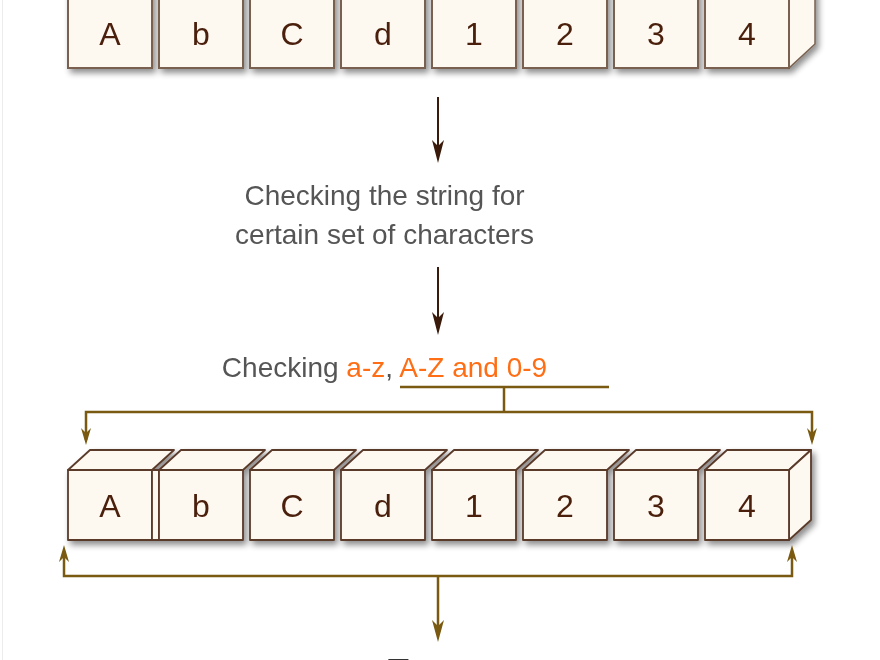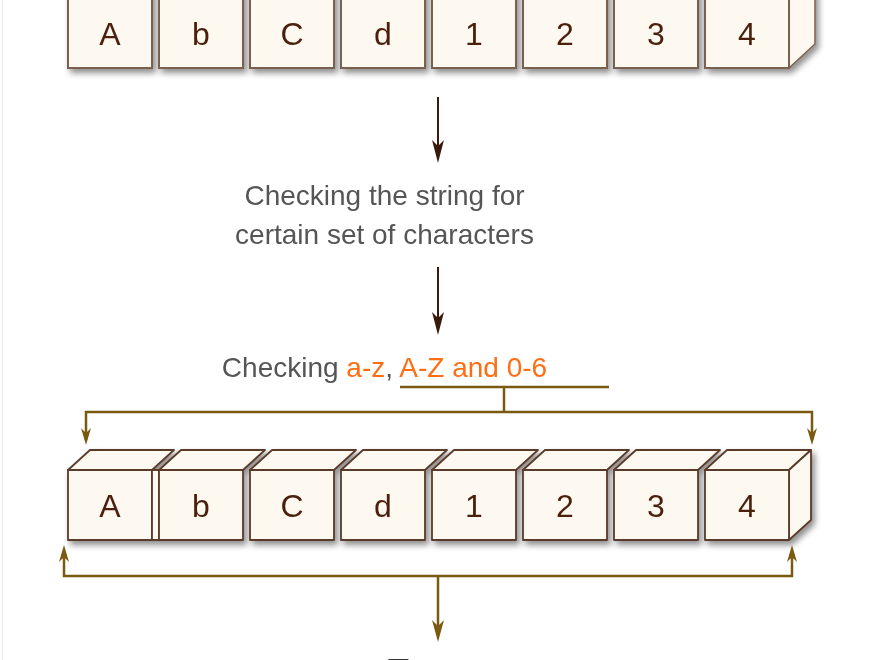--- a/index.html
+++ b/index.html
@@ -132,21 +132,21 @@
   <div class="box-label" style="left:341px;top:14px">d</div>
   <div class="box-label" style="left:432px;top:14px">1</div>
   <div class="box-label" style="left:523px;top:14px">2</div>
   <div class="box-label" style="left:614px;top:14px">3</div>
   <div class="box-label" style="left:705px;top:14px">4</div>
 </div>
 
 <div class="caption" style="top:177px">Checking the string for</div>
 <div class="caption" style="top:216px">certain set of characters</div>
 
-<div class="caption" style="top:349px"><span>Checking </span><span class="hl">a-z</span><span>,</span><span class="hl"> A-Z and 0-6</span></div>
+<div class="caption" style="top:349px"><span>Checking </span><span class="hl">a-z</span><span>,</span><span class="hl"> A-Z and 0-9</span></div>
 
 <div>
   <div class="box-label" style="left:68px;top:486px">A</div>
   <div class="box-label" style="left:159px;top:486px">b</div>
   <div class="box-label" style="left:250px;top:486px">C</div>
   <div class="box-label" style="left:341px;top:486px">d</div>
   <div class="box-label" style="left:432px;top:486px">1</div>
   <div class="box-label" style="left:523px;top:486px">2</div>
   <div class="box-label" style="left:614px;top:486px">3</div>
   <div class="box-label" style="left:705px;top:486px">4</div>

